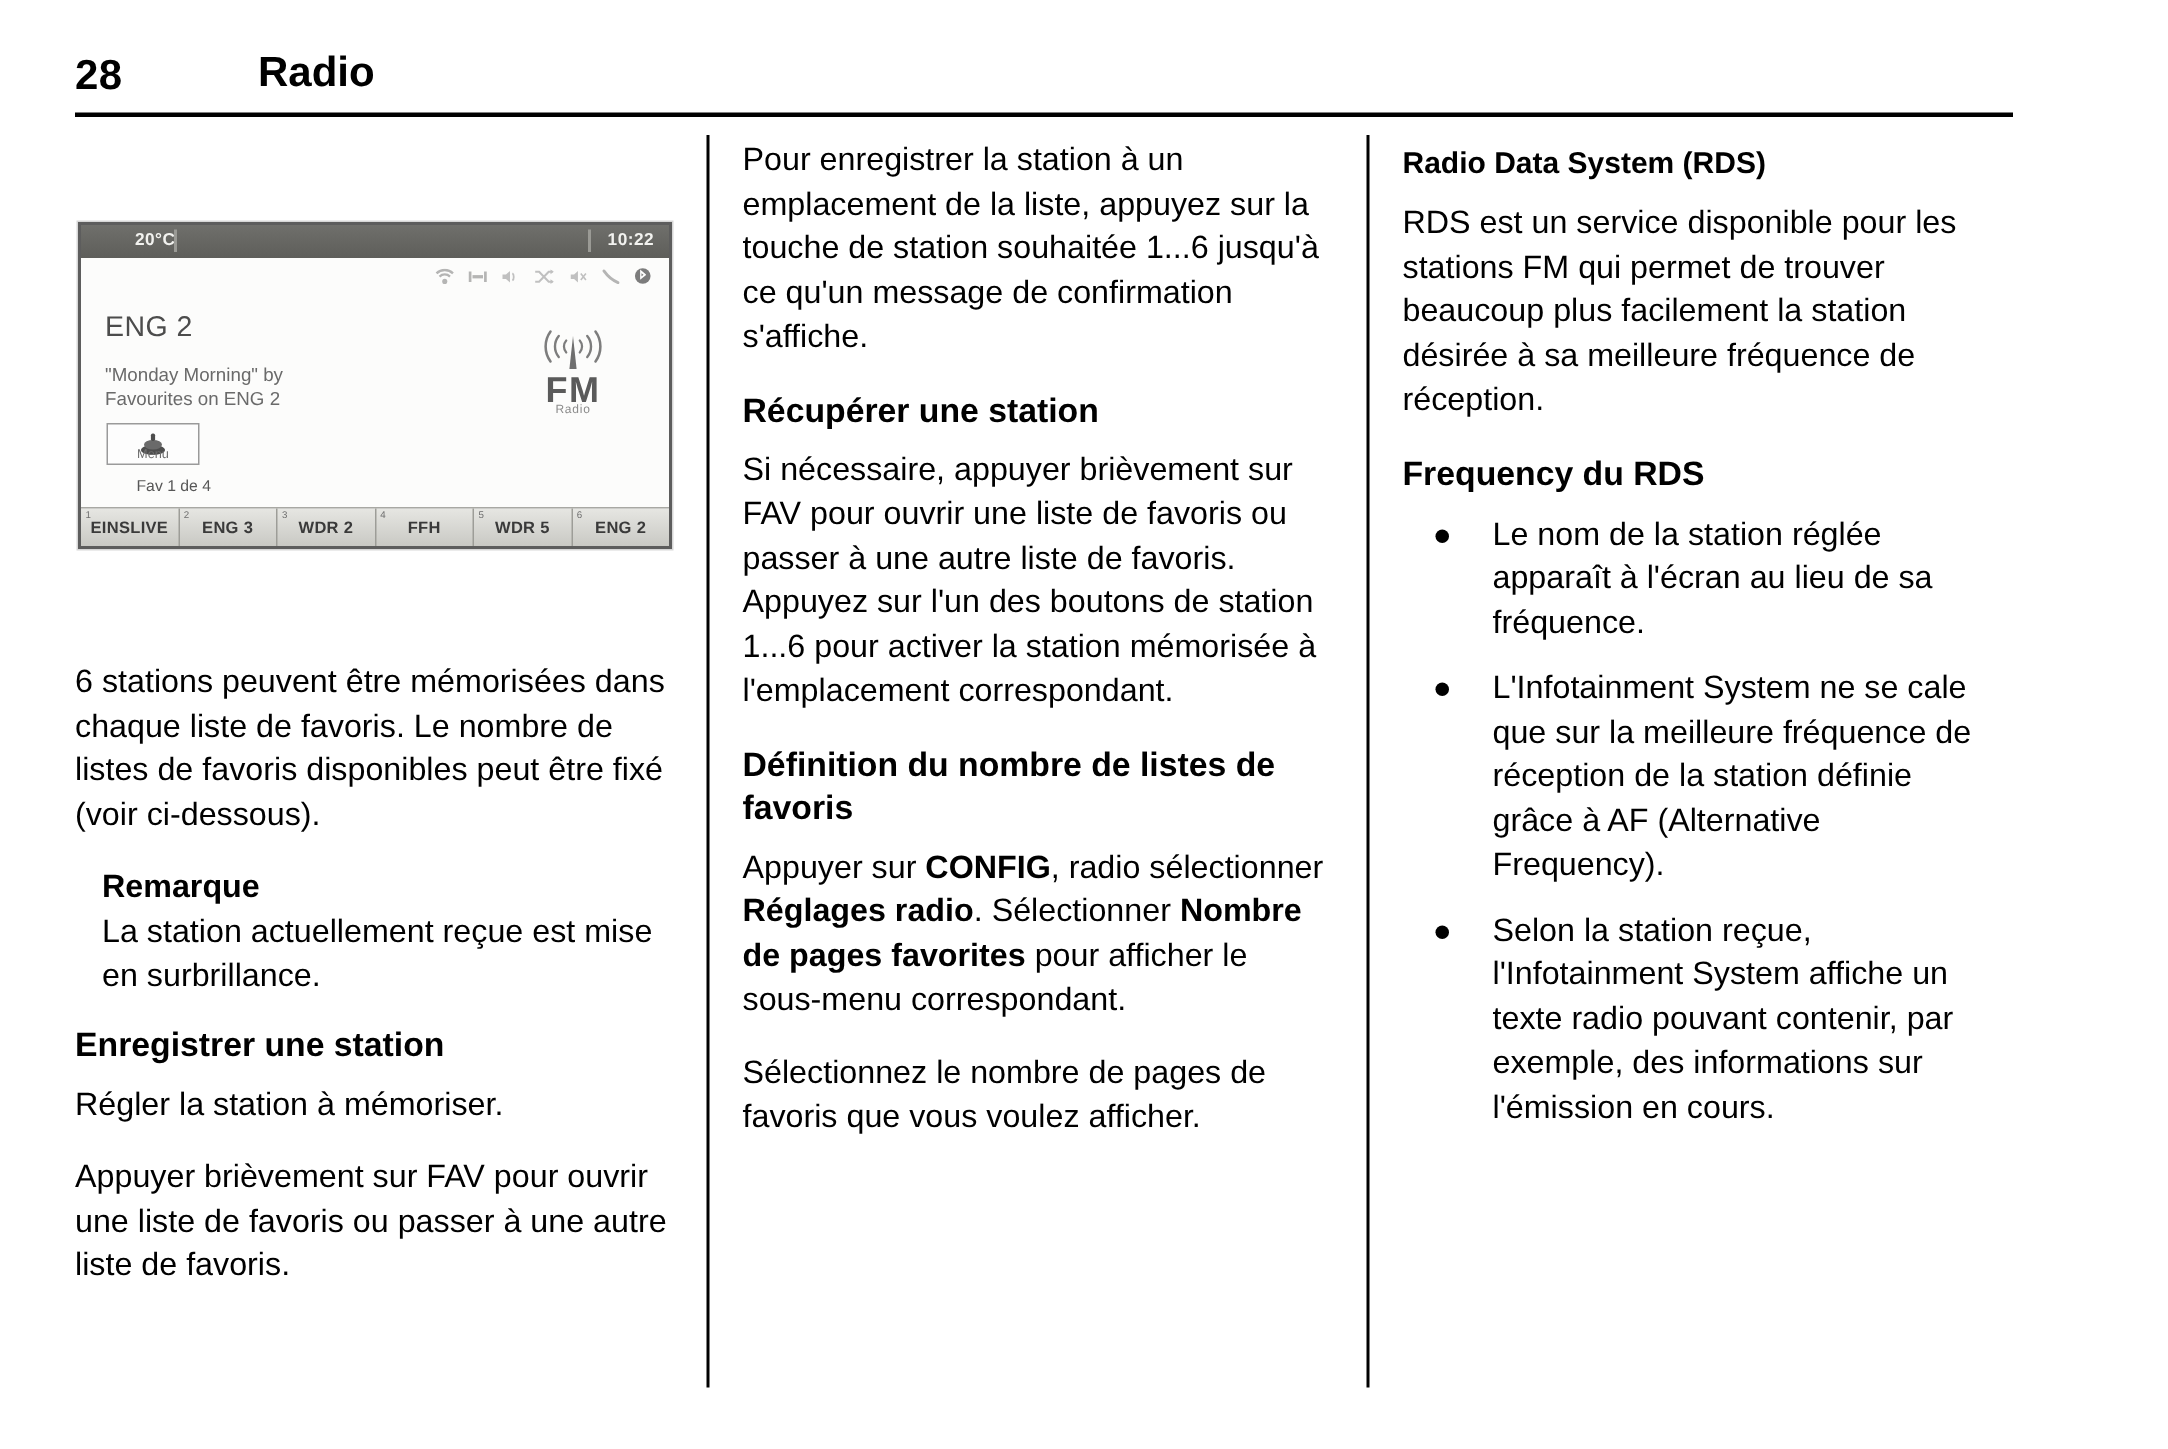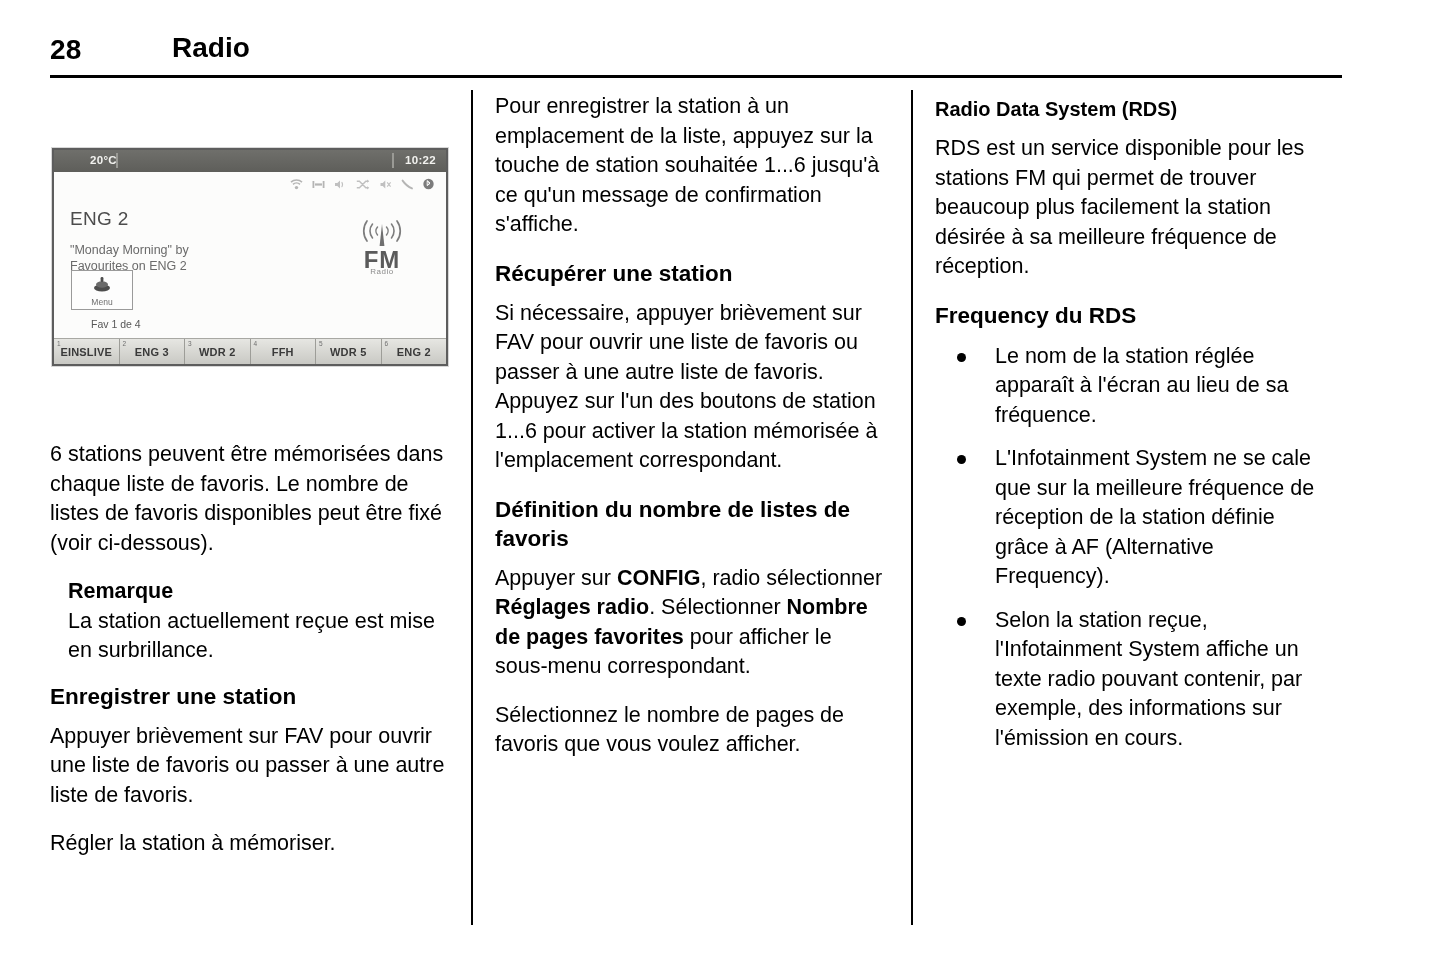--- a/index.html
+++ b/index.html
@@ -225,21 +225,21 @@
     letter-spacing: 0.5px;
     color: #8b8b8b;
     margin-top: -3px;
   }
 
   .menu-btn {
     position: absolute;
     left: 17px;
     bottom: 28px;
     width: 62px;
-    height: 40px;
+    height: 28px;
     border: 1px solid #9a9a9a;
     background: #fdfdfd;
     text-align: center;
   }
   .menu-btn .menu-label {
     position: absolute;
     left: 0; right: 0;
     bottom: 2px;
     font-size: 8.5px;
     color: #6d6d6d;
@@ -419,22 +419,22 @@
 
   <div class="col col-left" style="top:440px;">
     <p class="body">6 stations peuvent être mémorisées dans chaque liste de favoris. Le nombre de listes de favoris disponibles peut être fixé (voir ci-dessous).</p>
 
     <div class="note">
       <p class="note-title">Remarque</p>
       <p class="note-body">La station actuellement reçue est mise en surbrillance.</p>
     </div>
 
     <h3 class="head-minor">Enregistrer une station</h3>
+    <p class="body">Régler la station à mémoriser.</p>
     <p class="body">Appuyer brièvement sur FAV pour ouvrir une liste de favoris ou passer à une autre liste de favoris.</p>
-    <p class="body">Régler la station à mémoriser.</p>
   </div>
 
   <div class="col col-mid">
     <p class="body">Pour enregistrer la station à un emplacement de la liste, appuyez sur la touche de station souhaitée 1...6 jusqu'à ce qu'un message de confirmation s'affiche.</p>
 
     <h3 class="head-minor">Récupérer une station</h3>
     <p class="body">Si nécessaire, appuyer brièvement sur FAV pour ouvrir une liste de favoris ou passer à une autre liste de favoris. Appuyez sur l'un des boutons de station 1...6 pour activer la station mémorisée à l'emplacement correspondant.</p>
 
     <h3 class="head-minor">Définition du nombre de listes de favoris</h3>
     <p class="body"><span>Appuyer sur </span><span class="kw">CONFIG</span><span>, radio sélectionner </span><span class="kw">Réglages radio</span><span>. Sélectionner </span><span class="kw">Nombre de pages favorites</span><span> pour afficher le sous-menu correspondant.</span></p>

